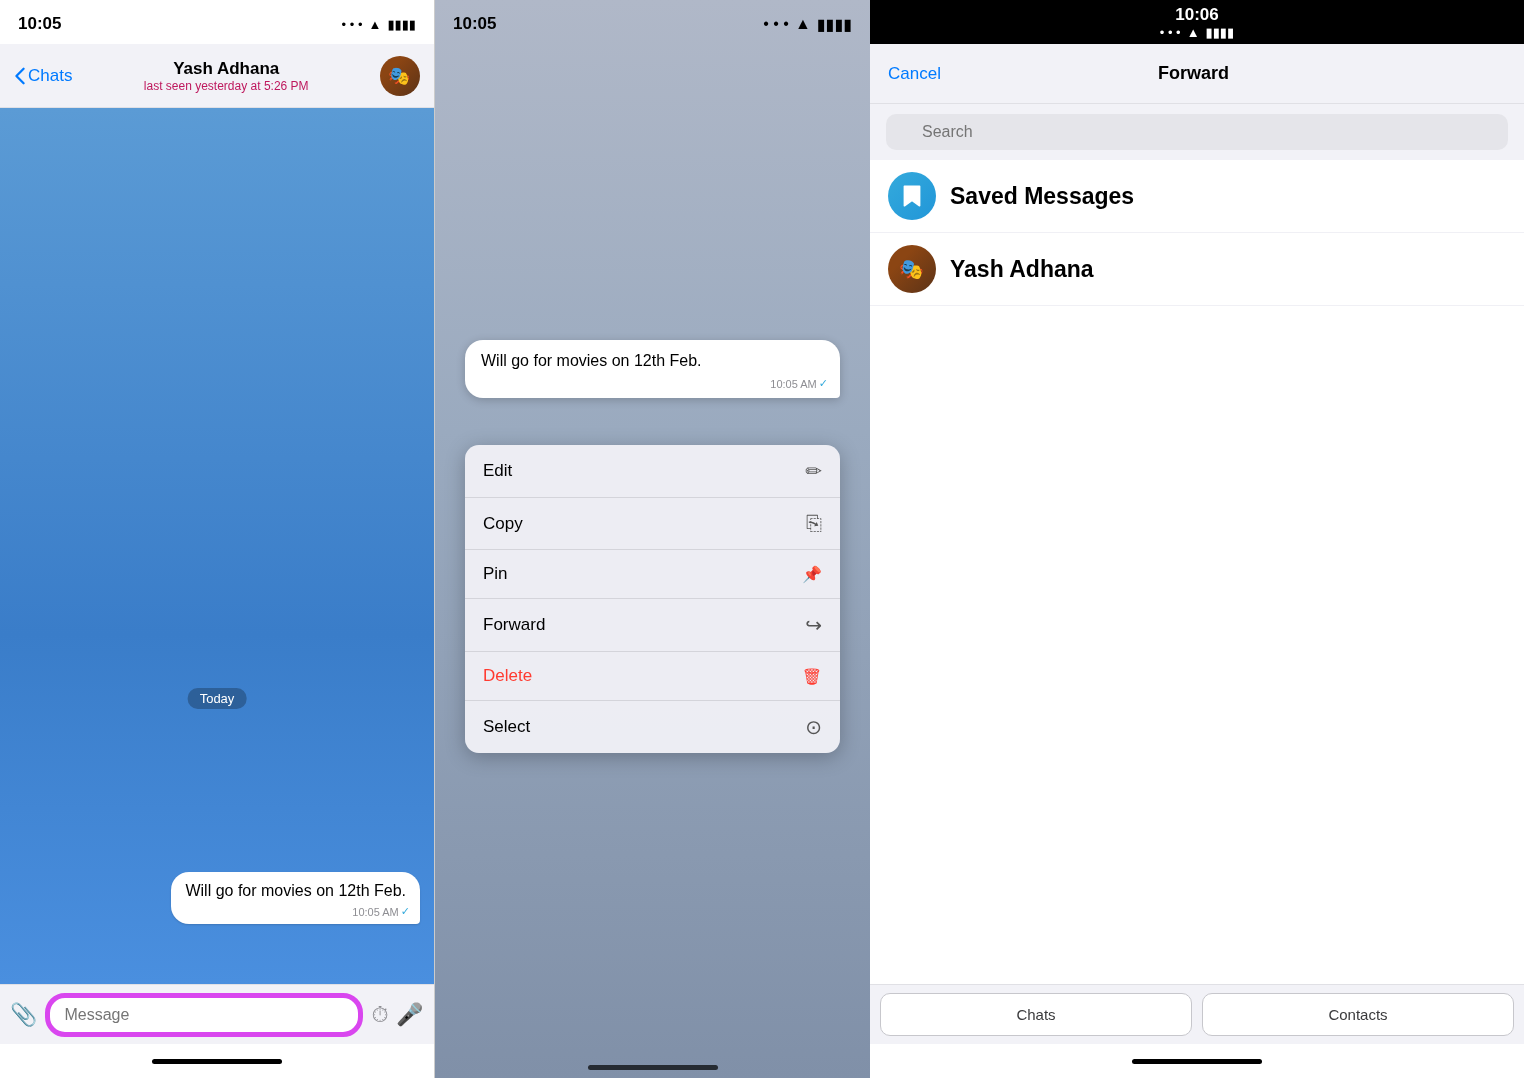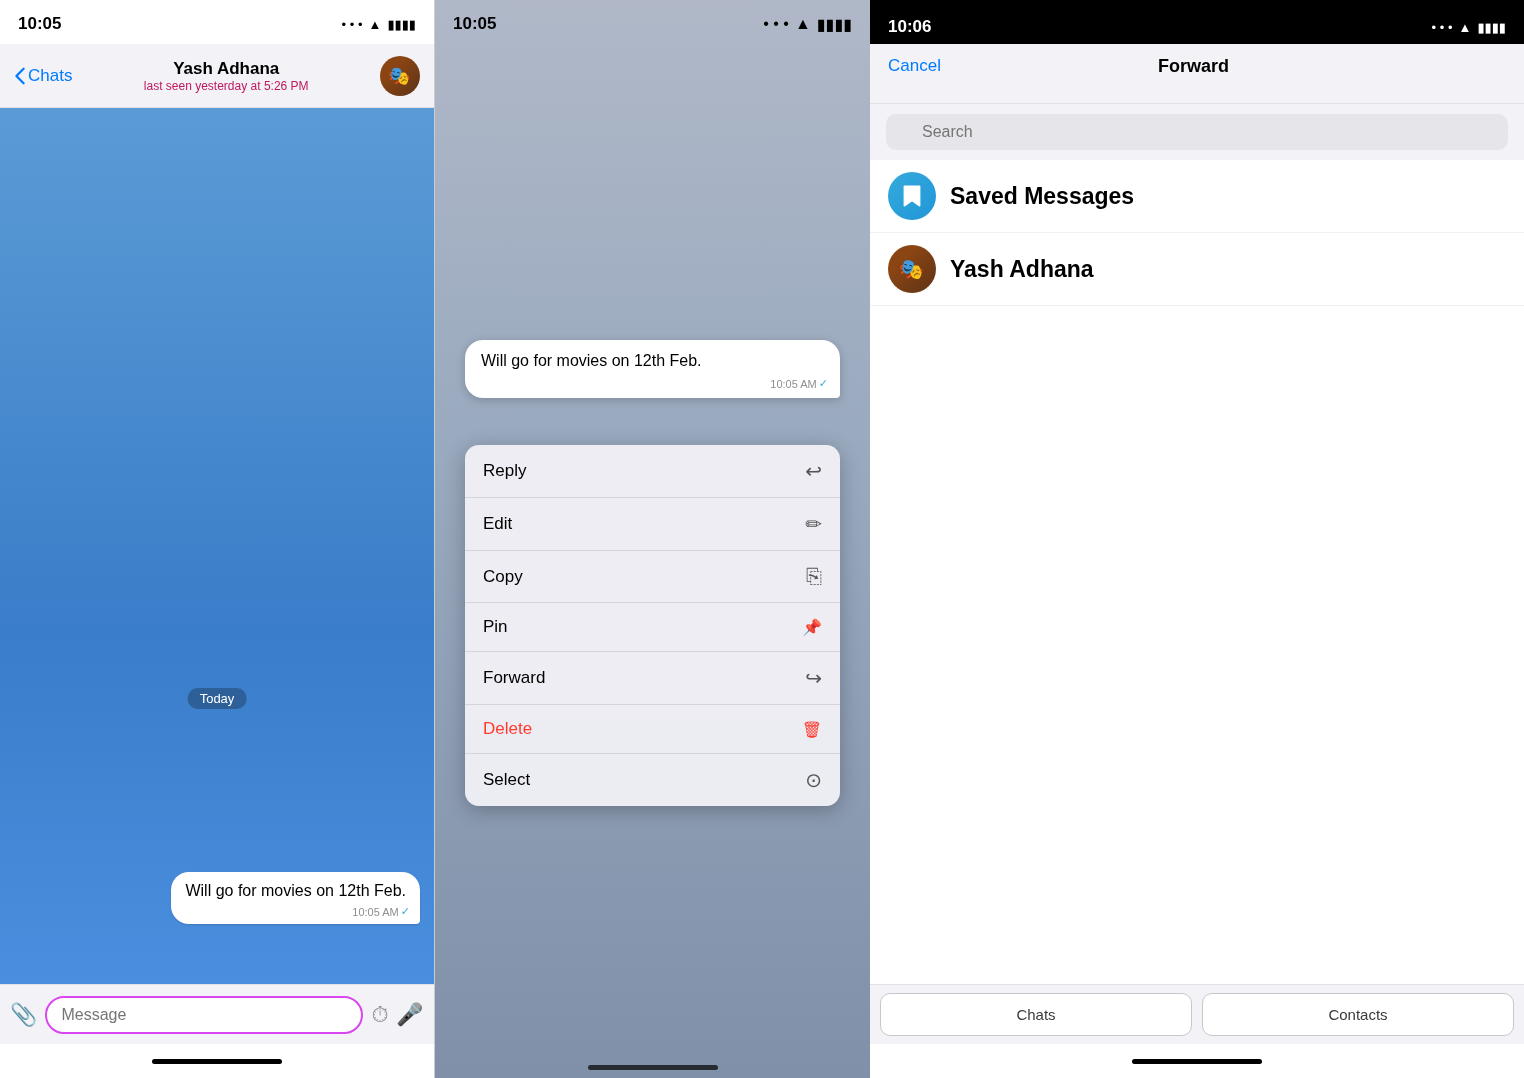--- a/index.html
+++ b/index.html
@@ -131,21 +131,21 @@
       display: flex;
       align-items: center;
       padding: 8px 10px;
       height: 60px;
       gap: 8px;
     }
     .input-icon { color: #8e8e93; font-size: 22px; cursor: pointer; }
     .input-field {
       flex: 1;
       background: #fff;
-      border: 2px solid #d946ef;
+      border: 5px solid #d946ef;
       border-radius: 20px;
       padding: 8px 14px;
       font-size: 16px;
       color: #8e8e93;
       outline: none;
     }
     .home-indicator-bar {
       background: #fff;
       height: 34px;
       display: flex;
@@ -242,31 +242,32 @@
       width: 654px;
       height: 1078px;
       background: #fff;
       display: flex;
       flex-direction: column;
     }
     .fwd-status-bar {
       background: #000;
       height: 44px;
       display: flex;
-      justify-content: space-between;
+      justify-content: flex-end;
       align-items: center;
       padding: 14px 18px 4px;
+      flex-direction: column;
     }
     .fwd-status-time { font-size: 17px; font-weight: 600; color: #fff; }
     .fwd-status-icons { display: flex; align-items: center; gap: 6px; color: #fff; font-size: 13px; }
 
     .fwd-nav {
       background: #f2f2f7;
       display: flex;
-      align-items: flex-start;
+      align-items: center;
       justify-content: space-between;
       padding: 12px 18px;
       height: 60px;
       border-bottom: 1px solid #e0e0e5;
     }
     .fwd-cancel {
       color: #007aff;
       font-size: 17px;
       cursor: pointer;
     }
@@ -435,24 +436,20 @@
   <div class="message-preview-ctx">
     <span>Will go for movies on 12th Feb.</span>
     <div class="message-preview-meta">
       <span>10:05 AM</span>
       <span style="color:#34aadc;">✓</span>
     </div>
   </div>
 
   <div class="context-menu">
     <div class="ctx-item">
-      <span class="ctx-item-label">Reply</span>
-      <span class="ctx-item-icon">↩</span>
-    </div>
-    <div class="ctx-item">
       <span class="ctx-item-label">Edit</span>
       <span class="ctx-item-icon">✏</span>
     </div>
     <div class="ctx-item">
       <span class="ctx-item-label">Copy</span>
       <span class="ctx-item-icon">⎘</span>
     </div>
     <div class="ctx-item">
       <span class="ctx-item-label">Pin</span>
       <span class="ctx-item-icon" style="font-size:16px;">📌</span>

